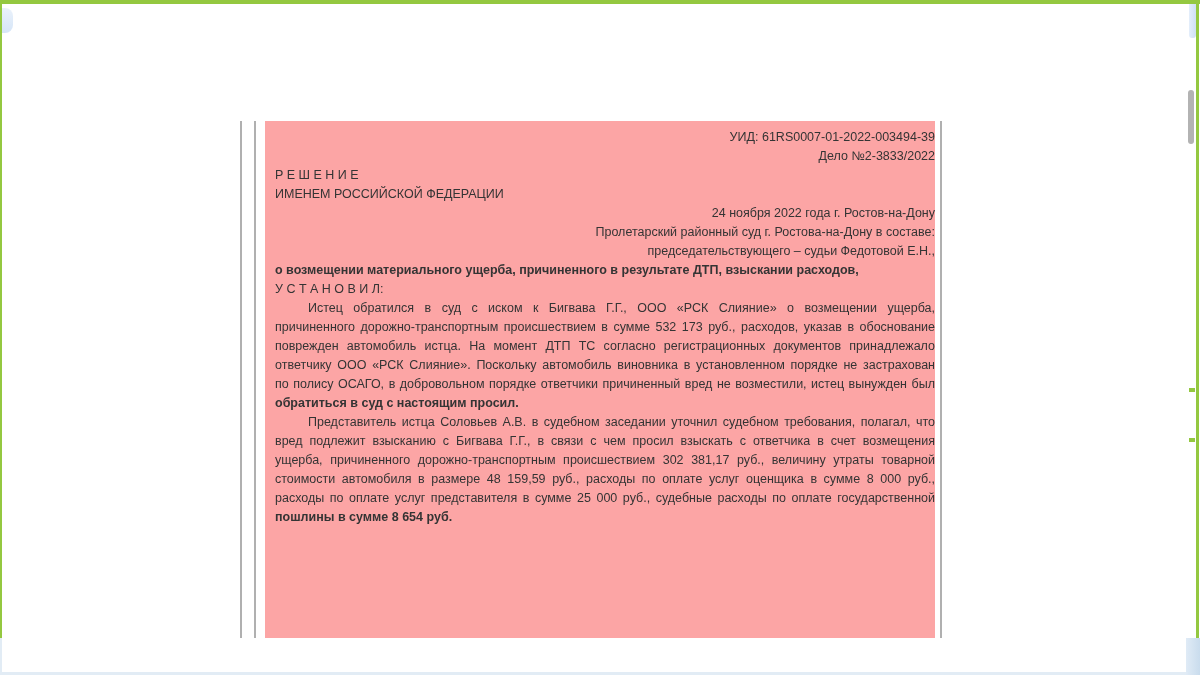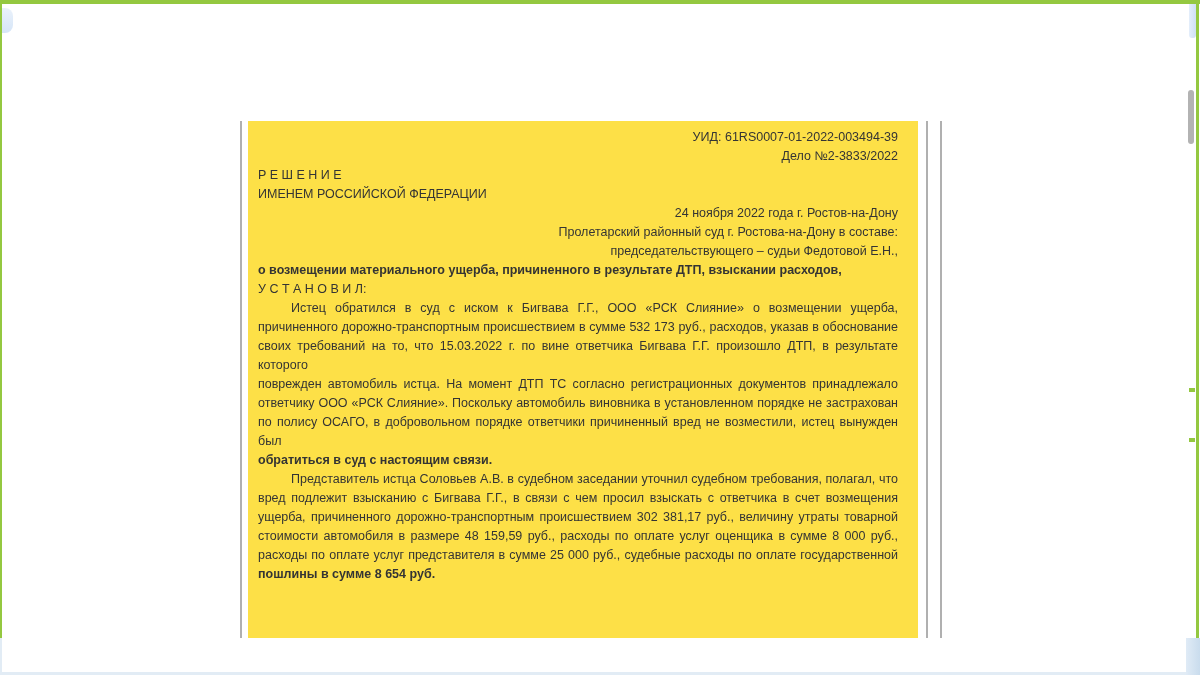--- a/index.html
+++ b/index.html
@@ -39,23 +39,23 @@
   }
 
   
   .doc-line{position:absolute;top:121px;width:2px;height:517px;background:#b0b0b0;}
   .doc-line.l-outer{left:240px;}
   .doc-line.l-inner{left:254px;}
   .doc-line.r-inner{left:926px;}
   .doc-line.r-outer{left:940px;}
 
   .doc-inner{
-    position:absolute;left:248px;top:121px;width:670px;height:517px;
-    background:#fde047;overflow:hidden;box-sizing:border-box;
-    padding:7px 20px 0 10px;
+    position:absolute;left:265px;top:121px;width:670px;height:517px;
+    background:#fca5a5;overflow:hidden;box-sizing:border-box;
+    padding:7px 0 0 10px;
     font-size:12.5px;line-height:19px;color:#343434;
   }
   .doc-inner div{margin:0;}
   .blk{margin-bottom:6px;}
   .right  {text-align:right;}
   .center {text-align:left;}
   .plain  {text-align:right;}
   .indent {text-indent:33px;}
   .ln{text-align:justify;text-align-last:justify;}
   .ln.last{text-align-last:left;font-weight:bold;}
@@ -93,25 +93,24 @@
 
   <div class="blk">
     <div class="ln last">о возмещении материального ущерба, причиненного в результате ДТП, взыскании расходов,</div>
   </div>
 
   <div class="blk center">У С Т А Н О В И Л:</div>
 
   <div class="blk">
     <div class="ln indent">Истец обратился в суд с иском к Бигвава Г.Г., ООО «РСК Слияние» о возмещении ущерба,</div>
     <div class="ln">причиненного дорожно-транспортным происшествием в сумме 532 173 руб., расходов, указав в обоснование</div>
-    <div class="ln">своих требований на то, что 15.03.2022 г. по вине ответчика Бигвава Г.Г. произошло ДТП, в результате которого</div>
     <div class="ln">поврежден автомобиль истца. На момент ДТП ТС согласно регистрационных документов принадлежало</div>
     <div class="ln">ответчику ООО «РСК Слияние». Поскольку автомобиль виновника в установленном порядке не застрахован</div>
     <div class="ln">по полису ОСАГО, в добровольном порядке ответчики причиненный вред не возместили, истец вынужден был</div>
-    <div class="ln last">обратиться в суд с настоящим связи.</div>
+    <div class="ln last">обратиться в суд с настоящим просил.</div>
   </div>
 
   <div class="blk">
     <div class="ln indent">Представитель истца Соловьев А.В. в судебном заседании уточнил судебном требования, полагал, что</div>
     <div class="ln">вред подлежит взысканию с Бигвава Г.Г., в связи с чем просил взыскать с ответчика в счет возмещения</div>
     <div class="ln">ущерба, причиненного дорожно-транспортным происшествием 302 381,17 руб., величину утраты товарной</div>
     <div class="ln">стоимости автомобиля в размере 48 159,59 руб., расходы по оплате услуг оценщика в сумме 8 000 руб.,</div>
     <div class="ln">расходы по оплате услуг представителя в сумме 25 000 руб., судебные расходы по оплате государственной</div>
     <div class="ln last">пошлины в сумме 8 654 руб.</div>
   </div>

